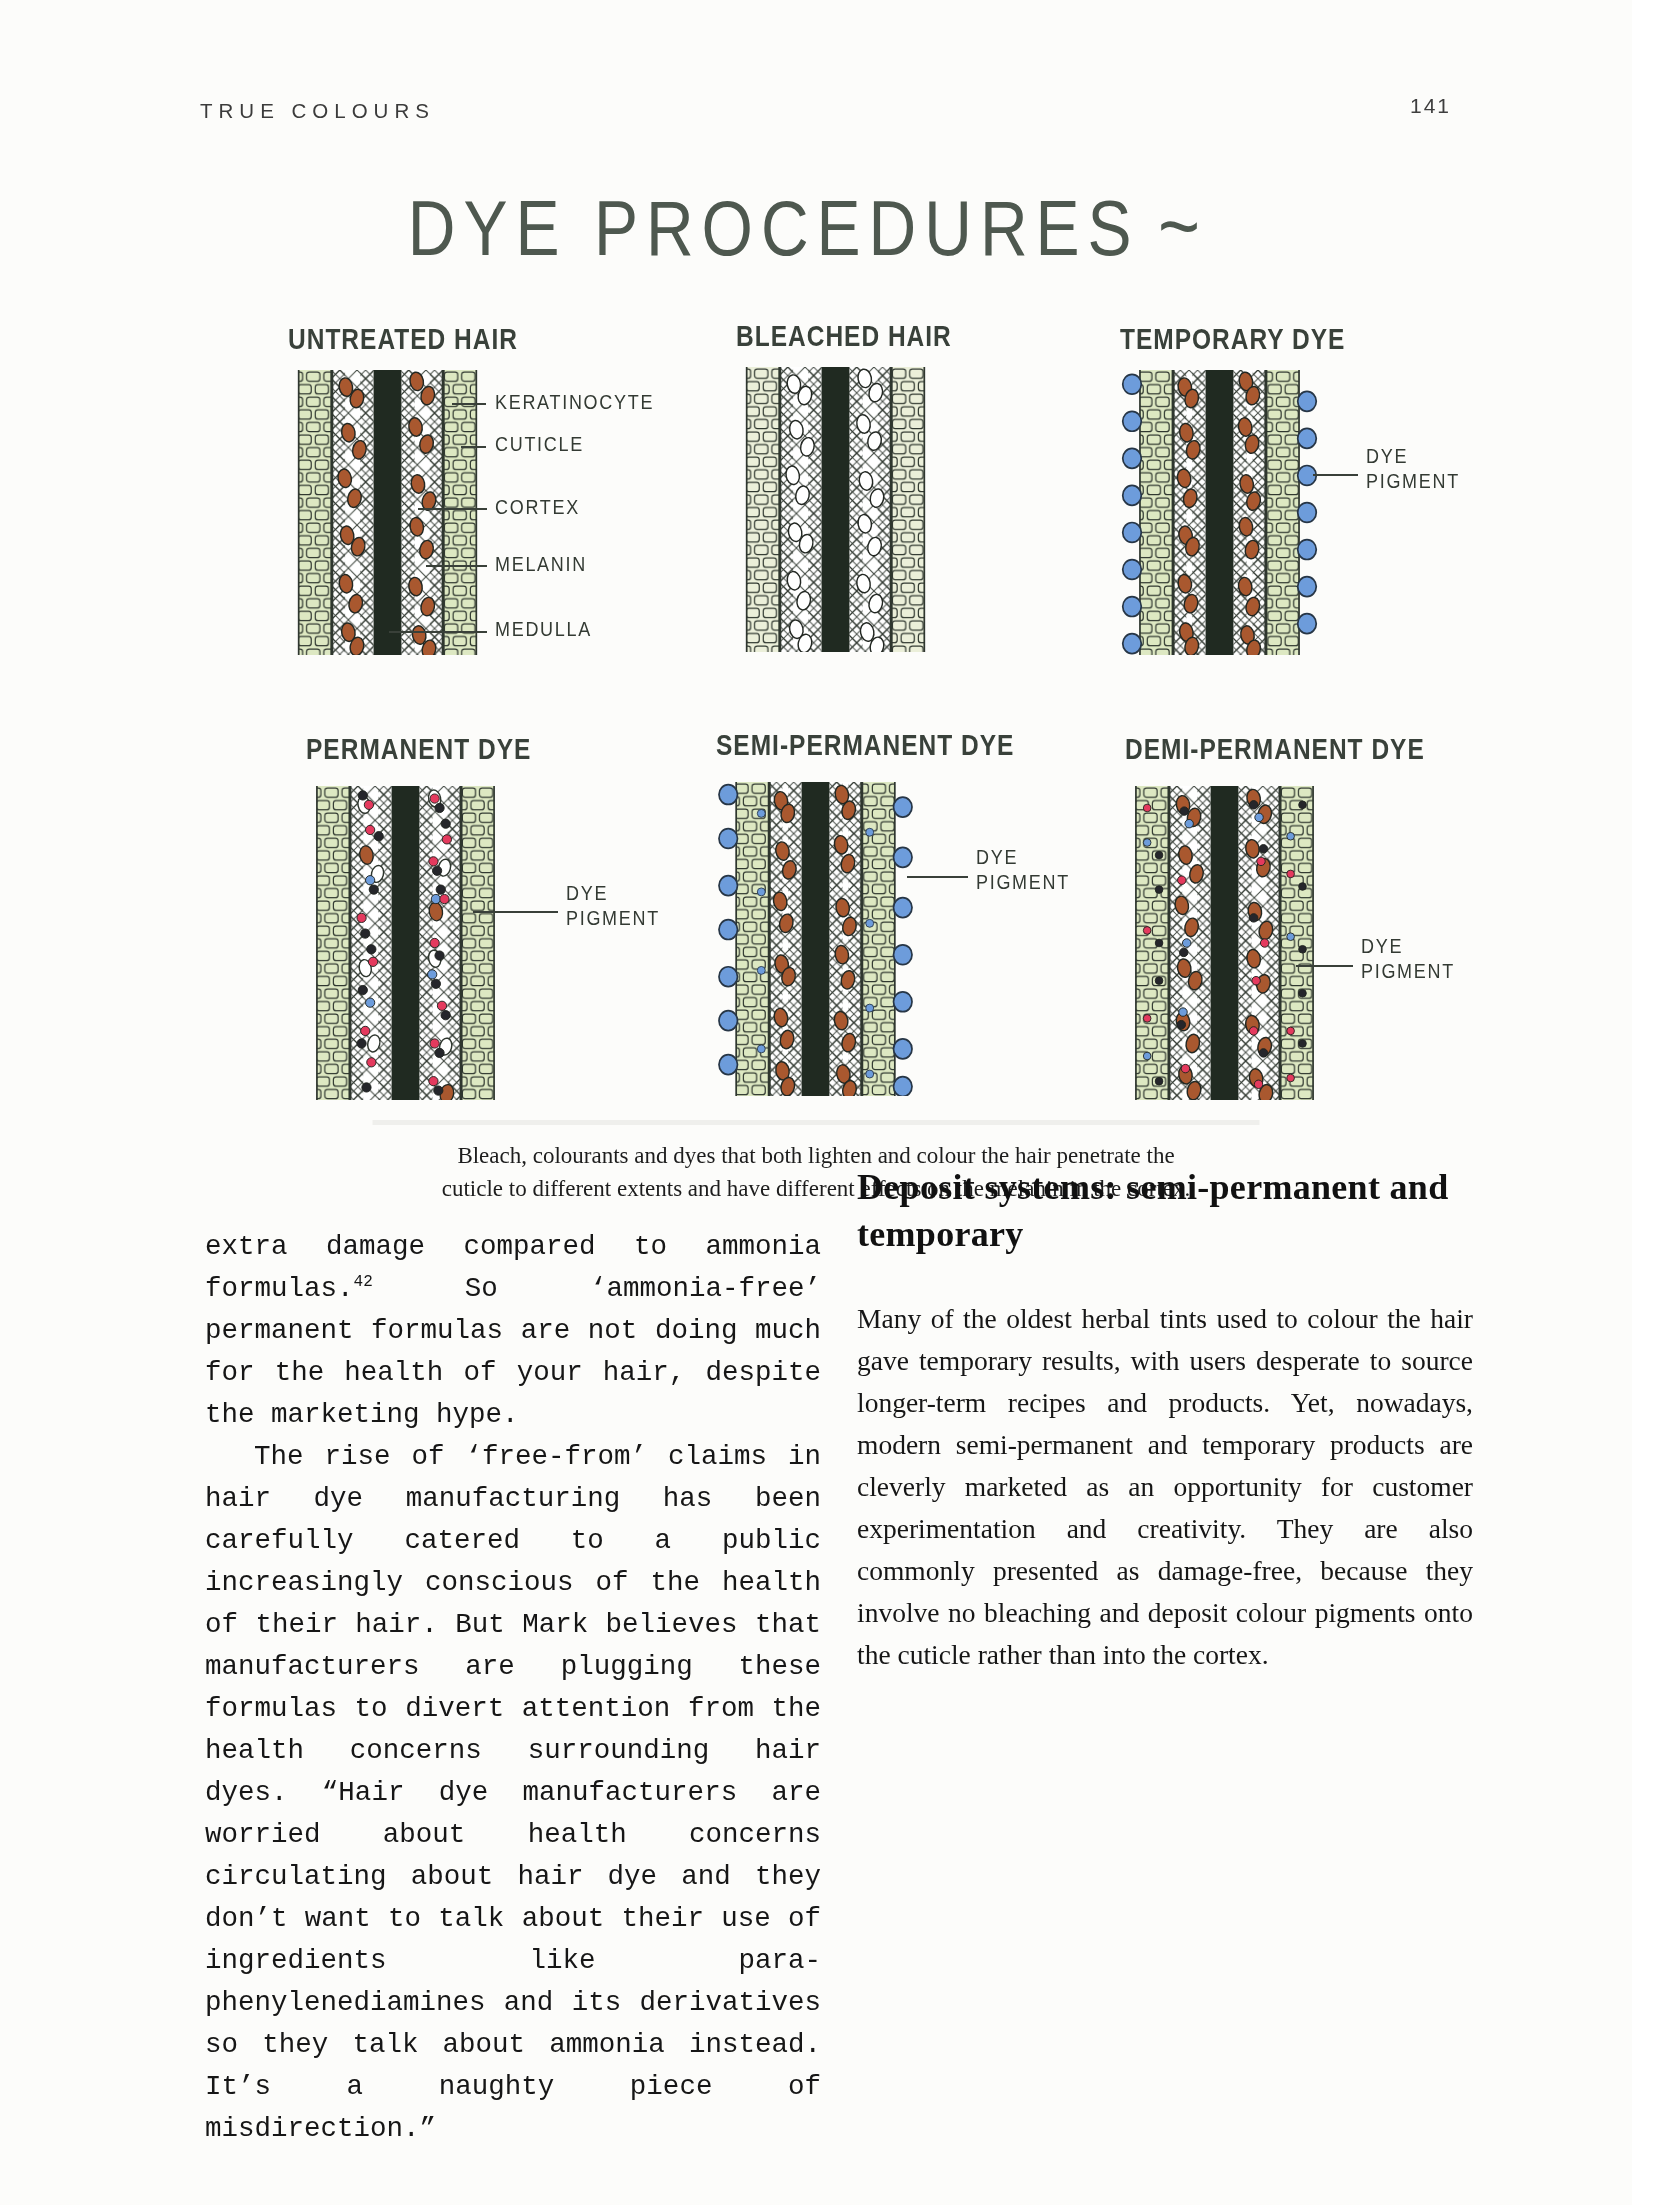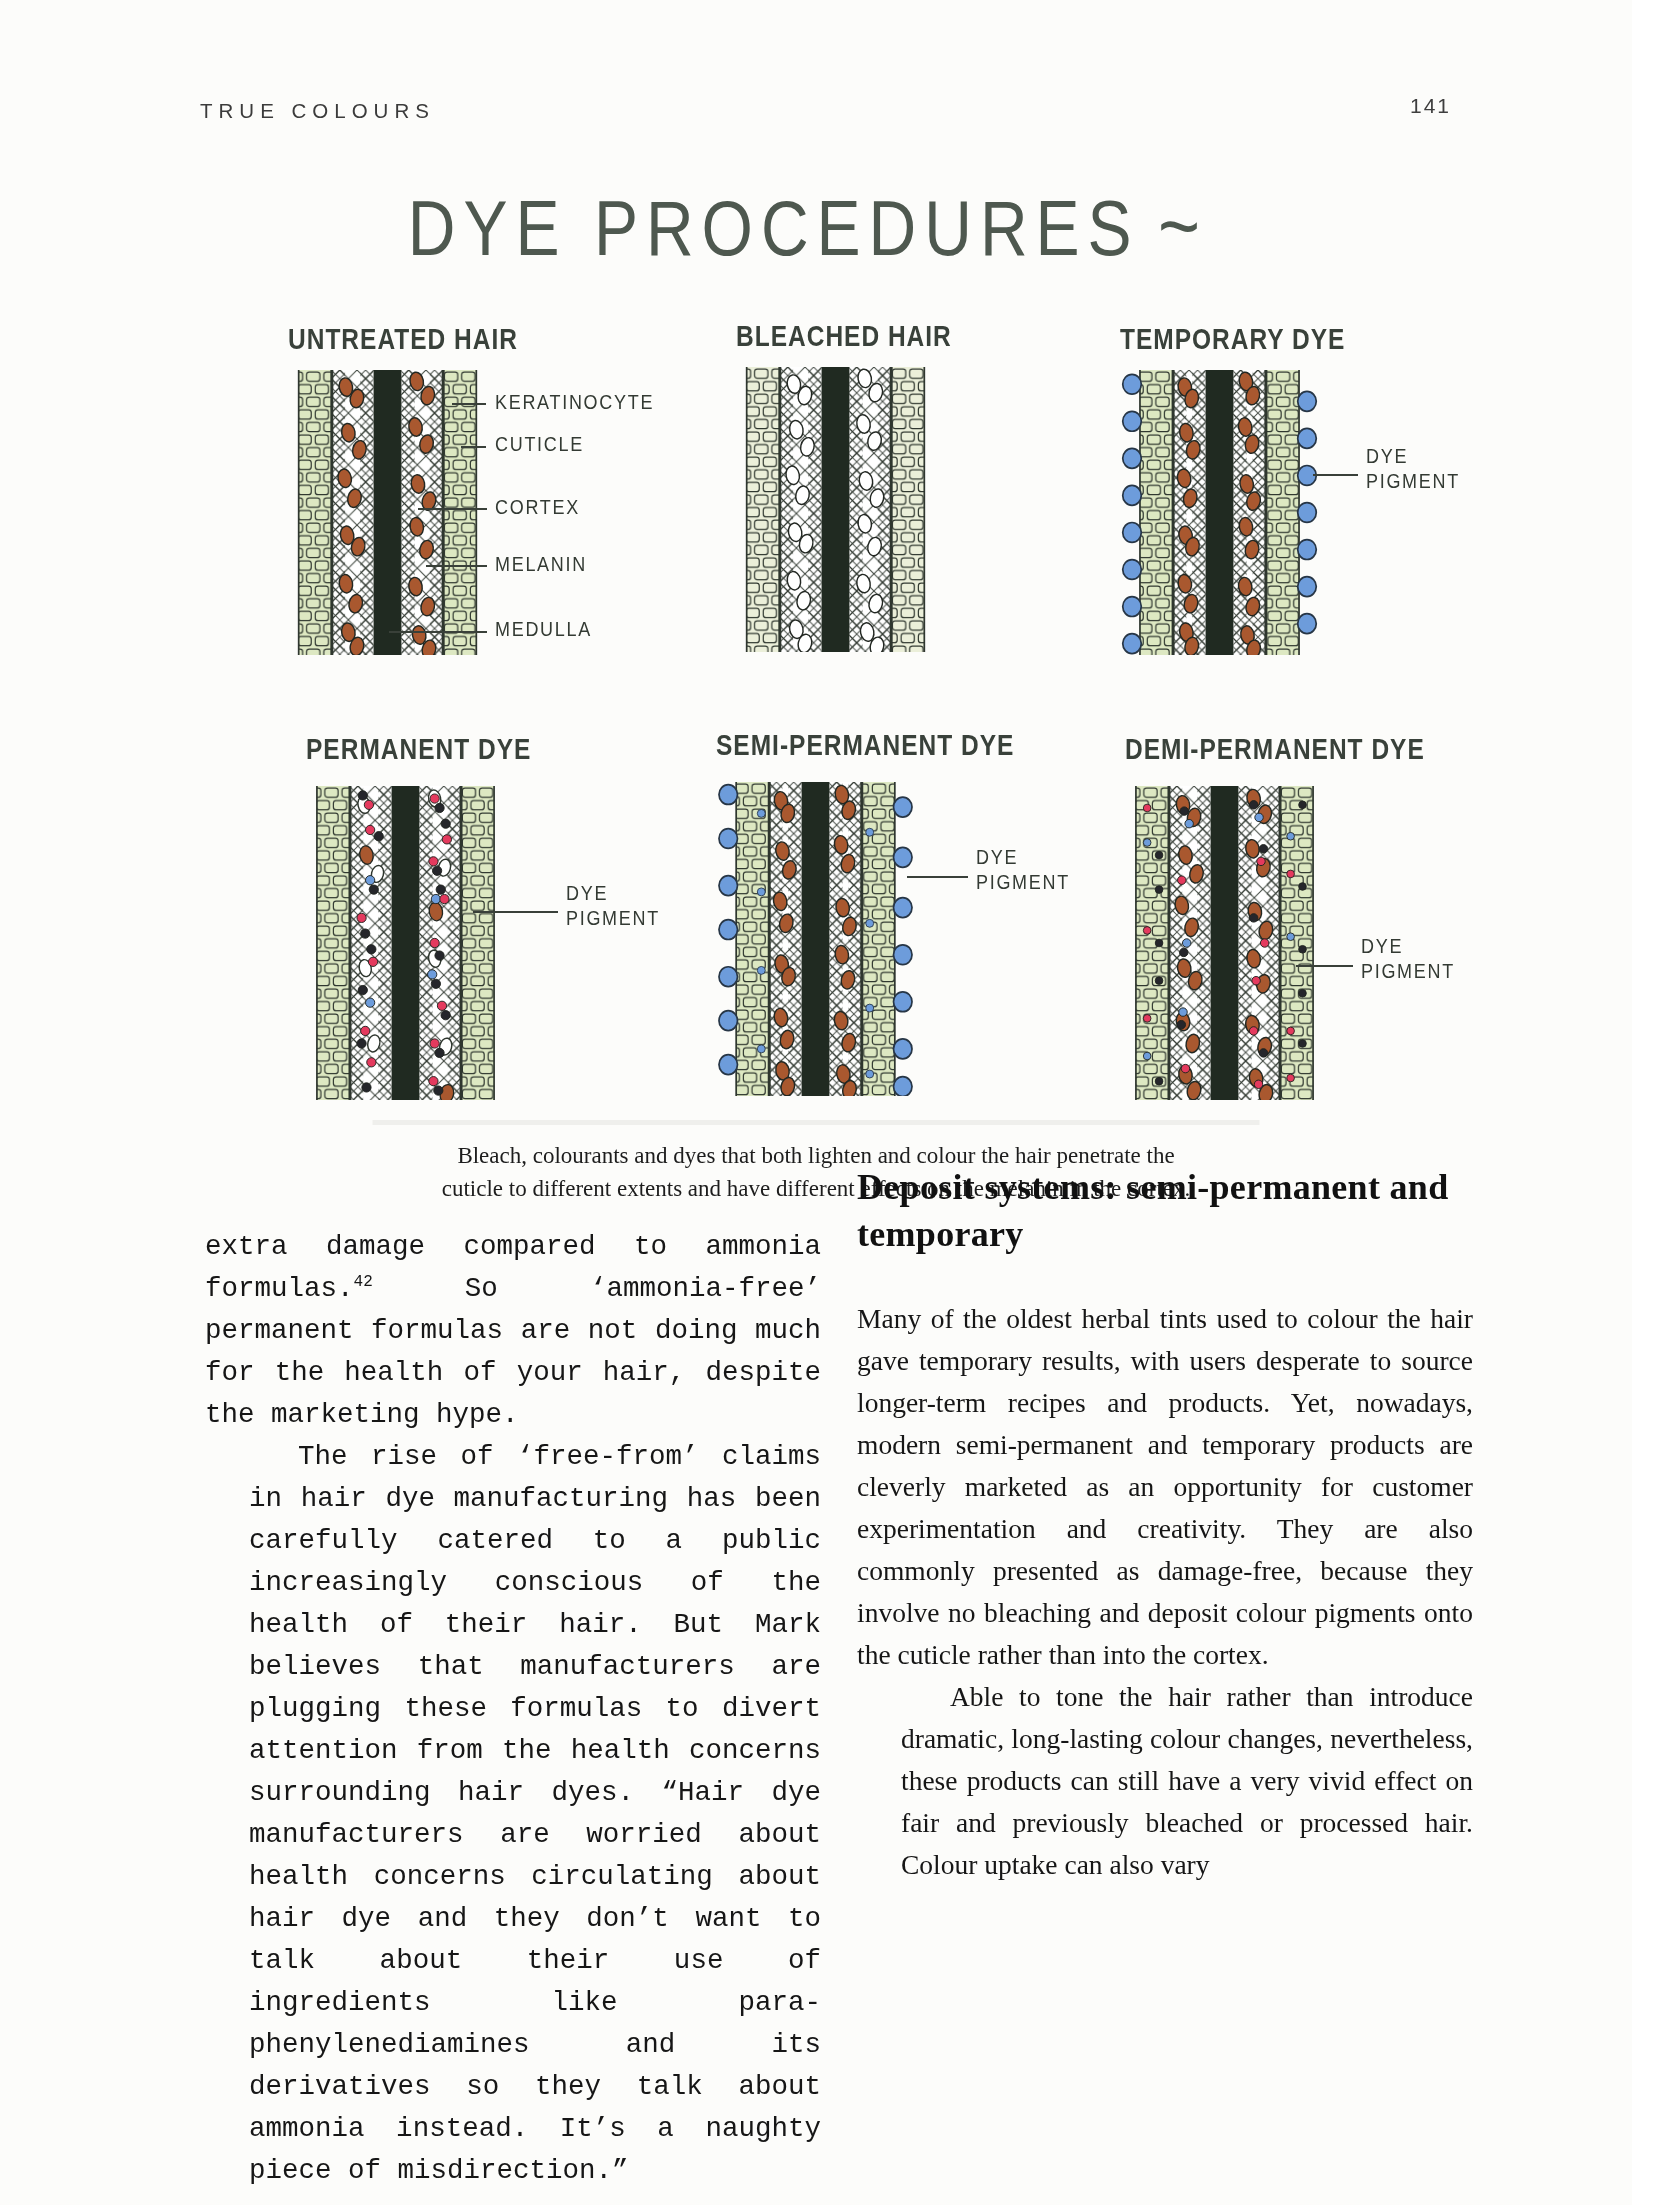--- a/index.html
+++ b/index.html
@@ -30,21 +30,21 @@
   .scan-artifact{position:absolute;left:50%;transform:translateX(-50%);top:1120px;width:887px;
     height:4.6px;background:#efefec;}
 
   .caption{position:absolute;left:50%;transform:translateX(-50%);top:1140px;width:775px;
     font-size:23px;line-height:1.43;text-align:center;color:#1d1d1d;}
 
   .col{position:absolute;font-size:27.5px;line-height:42px;text-align:justify;}
   .col-left{left:205px;top:1226px;width:616px;font-family:Liberation Mono, monospace;}
   .col-right{left:857px;top:1164px;width:616px;}
   .col p{margin:0;}
-  .col p.indent{text-indent:49px;margin-left:44px;}
+  .col p.indent{text-indent:49px;}
   .col sup{font-size:16px;line-height:0;vertical-align:super;}
   .col h2{margin:0 0 40px 0;font-size:36px;line-height:1.3;font-weight:700;
     letter-spacing:0.3px;text-align:left;color:#111;}
 </style>
 </head>
 <body>
 
 <div class="page">
 
   <div class="running-head">TRUE COLOURS</div>
@@ -549,17 +549,16 @@
   <div class="caption">Bleach, colourants and dyes that both lighten and colour the hair penetrate the cuticle to different extents and have different effects on the melanin in the cortex.</div>
 
   <div class="col col-left">
     <p><span>extra damage compared to ammonia formulas.</span><sup>42</sup><span> So ‘ammonia-free’ permanent formulas are not doing much for the health of your hair, despite the marketing hype.</span></p>
     <p class="indent">The rise of ‘free-from’ claims in hair dye manufacturing has been carefully catered to a public increasingly conscious of the health of their hair. But Mark believes that manufacturers are plugging these formulas to divert attention from the health concerns surrounding hair dyes. “Hair dye manufacturers are worried about health concerns circulating about hair dye and they don’t want to talk about their use of ingredients like para-phenylenediamines and its derivatives so they talk about ammonia instead. It’s a naughty piece of misdirection.”</p>
   </div>
 
   <div class="col col-right">
     <h2>Deposit systems: semi-permanent and temporary</h2>
     <p>Many of the oldest herbal tints used to colour the hair gave temporary results, with users desperate to source longer-term recipes and products. Yet, nowadays, modern semi-permanent and temporary products are cleverly marketed as an opportunity for customer experimentation and creativity. They are also commonly presented as damage-free, because they involve no bleaching and deposit colour pigments onto the cuticle rather than into the cortex.</p>
-    <p class="indent">Able to tone the hair rather than introduce dramatic, long-lasting colour changes, nevertheless, these products can still have a very vivid effect on fair and previously bleached or processed hair. Colour uptake can also vary</p>
   </div>
 
 </div>
 
 
 </body></html>

